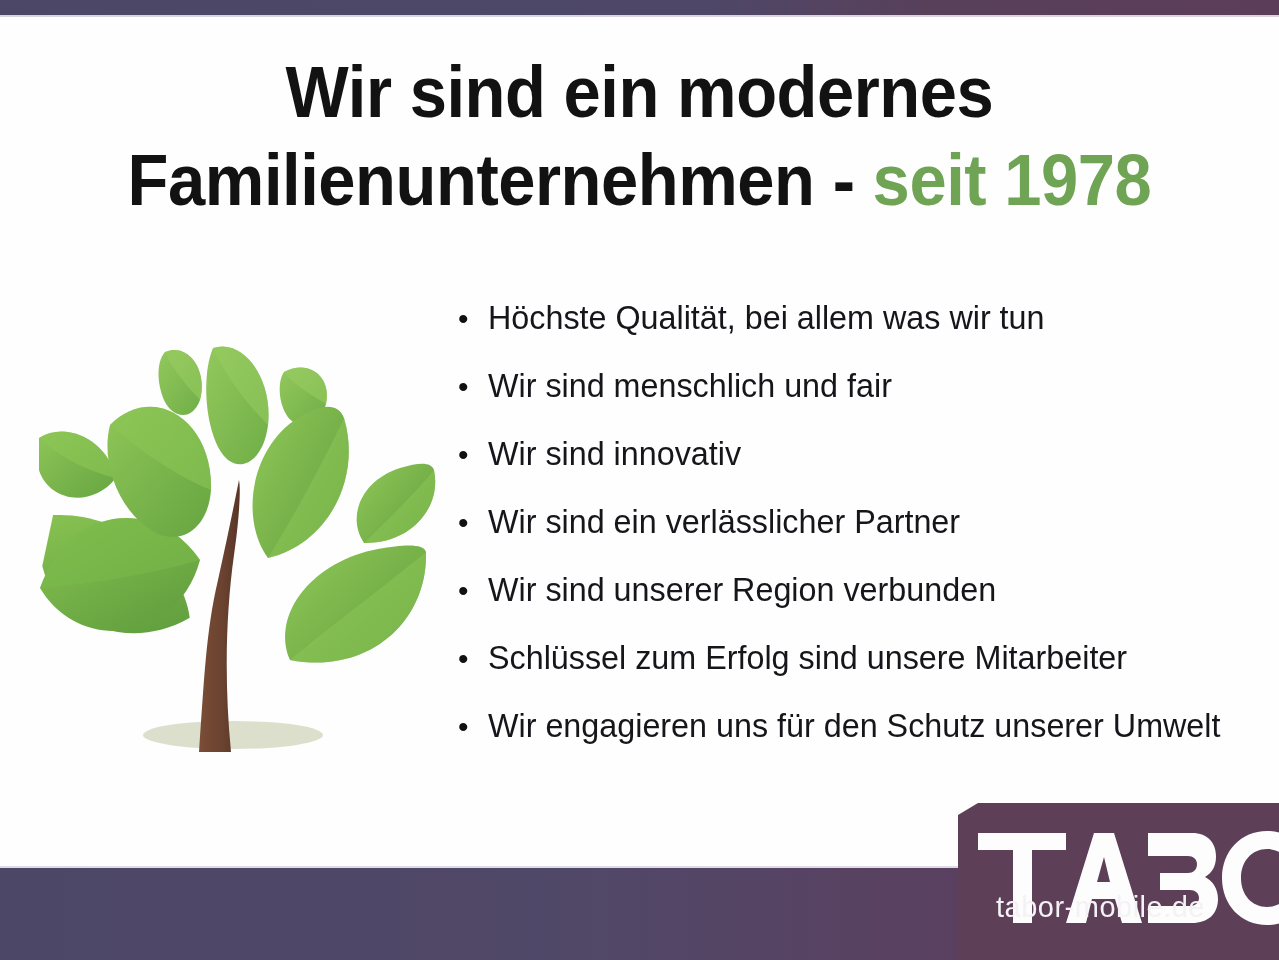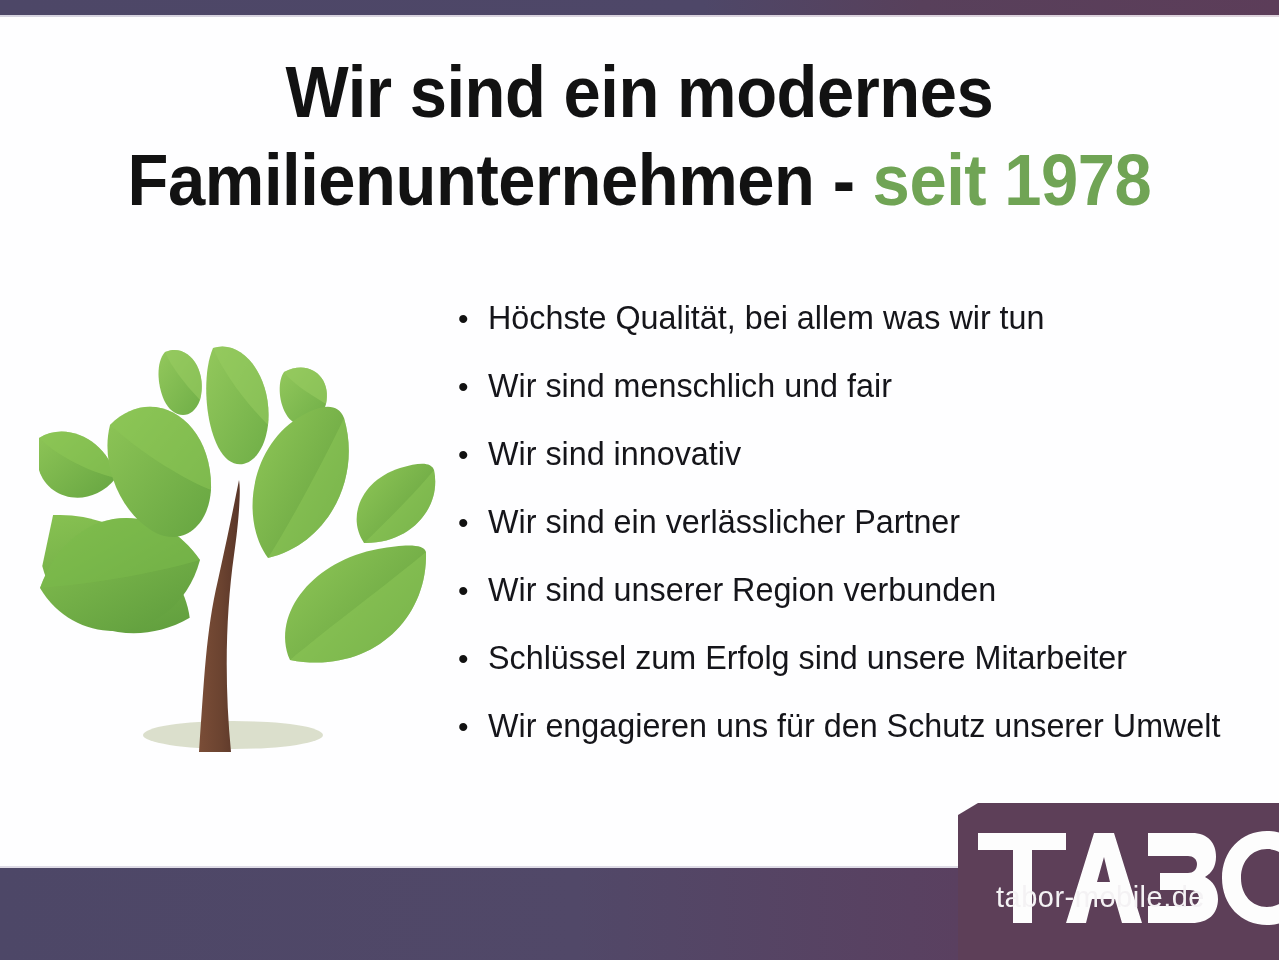--- a/index.html
+++ b/index.html
@@ -119,21 +119,21 @@
     -webkit-clip-path: polygon(42px 157px, 100% 157px, 100% 0px, 62px 0px, 42px 12px);
   }
   .badge-shape {
     position: absolute;
     left: 0; top: 0;
     width: 100%; height: 100%;
   }
   .badge-url {
     position: absolute;
     left: 80px;
-    top: 80px;
+    top: 90px;
     font-size: 29px;
     line-height: 29px;
     letter-spacing: 0.5px;
     color: #f4f2f4;
   }
 </style>
 </head>
 <body>
 
 <div class="slide">

